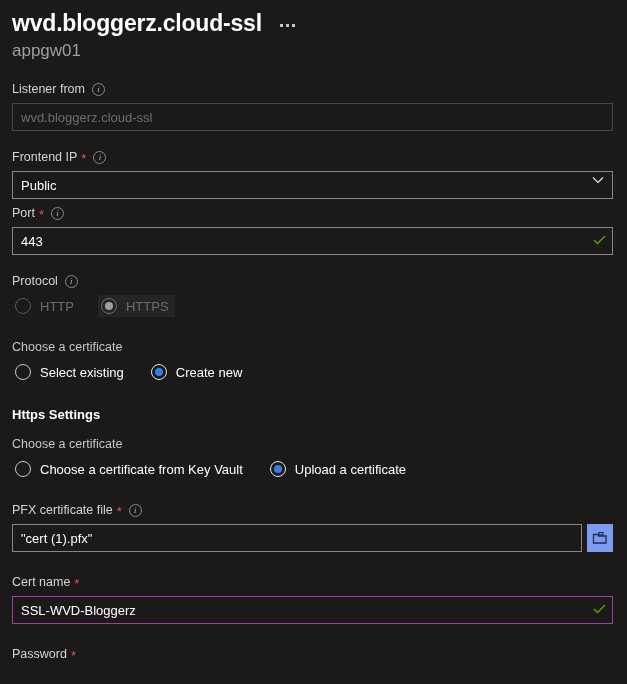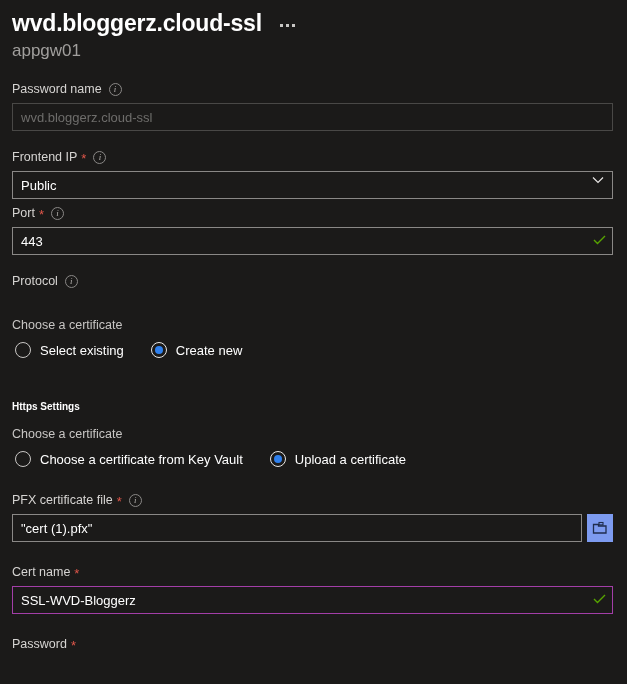--- a/index.html
+++ b/index.html
@@ -209,24 +209,24 @@
 
   
   .radio-opt.dis { cursor: default; }
   .radio-opt.dis .radio-mark { border-color: #5a5856; }
   .radio-opt.dis .radio-label { color: #6e6d6b; }
   .radio-opt.dis.checked { background: #262524; }
   .radio-opt.dis.checked .radio-mark { border-color: #6e6d6b; }
   .radio-opt.dis.checked .radio-mark::after { background: #a19f9d; }
 
   .section-title {
-    font-size: 10px;
+    font-size: 13px;
     font-weight: bold;
     color: #ffffff;
-    margin-top: 40px;
+    margin-top: 24px;
     margin-bottom: 14px;
   }
 
   .file-row {
     display: flex;
     align-items: stretch;
     gap: 5px;
   }
   .file-input-wrap {
     position: relative;
@@ -261,21 +261,21 @@
         <span></span>
       </div>
     </div>
     <div class="subtitle">appgw01</div>
   </div>
 
   <div class="form">
 
     <div class="field">
       <div class="label">
-        <span>Password name</span>
+        <span>Listener from</span>
         <span class="info-icon">i</span>
       </div>
       <div class="input-wrap">
         <input class="input disabled" type="text" disabled="" placeholder="wvd.bloggerz.cloud-ssl" style="">
       </div>
     </div>
 
     <div class="gap-md"></div>
 
     <div class="field">
@@ -314,20 +314,30 @@
       </div>
     </div>
 
     <div class="gap-md"></div>
 
     <div class="field">
       <div class="label">
         <span>Protocol</span>
         <span class="info-icon">i</span>
       </div>
+      <div class="radio-row">
+        <div class="radio-opt dis">
+          <span class="radio-mark"></span>
+          <span class="radio-label">HTTP</span>
+        </div>
+        <div class="radio-opt dis checked">
+          <span class="radio-mark"></span>
+          <span class="radio-label">HTTPS</span>
+        </div>
+      </div>
     </div>
 
     <div class="gap-lg"></div>
 
     <div class="field">
       <div class="label dim">
         <span>Choose a certificate</span>
       </div>
       <div class="radio-row">
         <div class="radio-opt">

